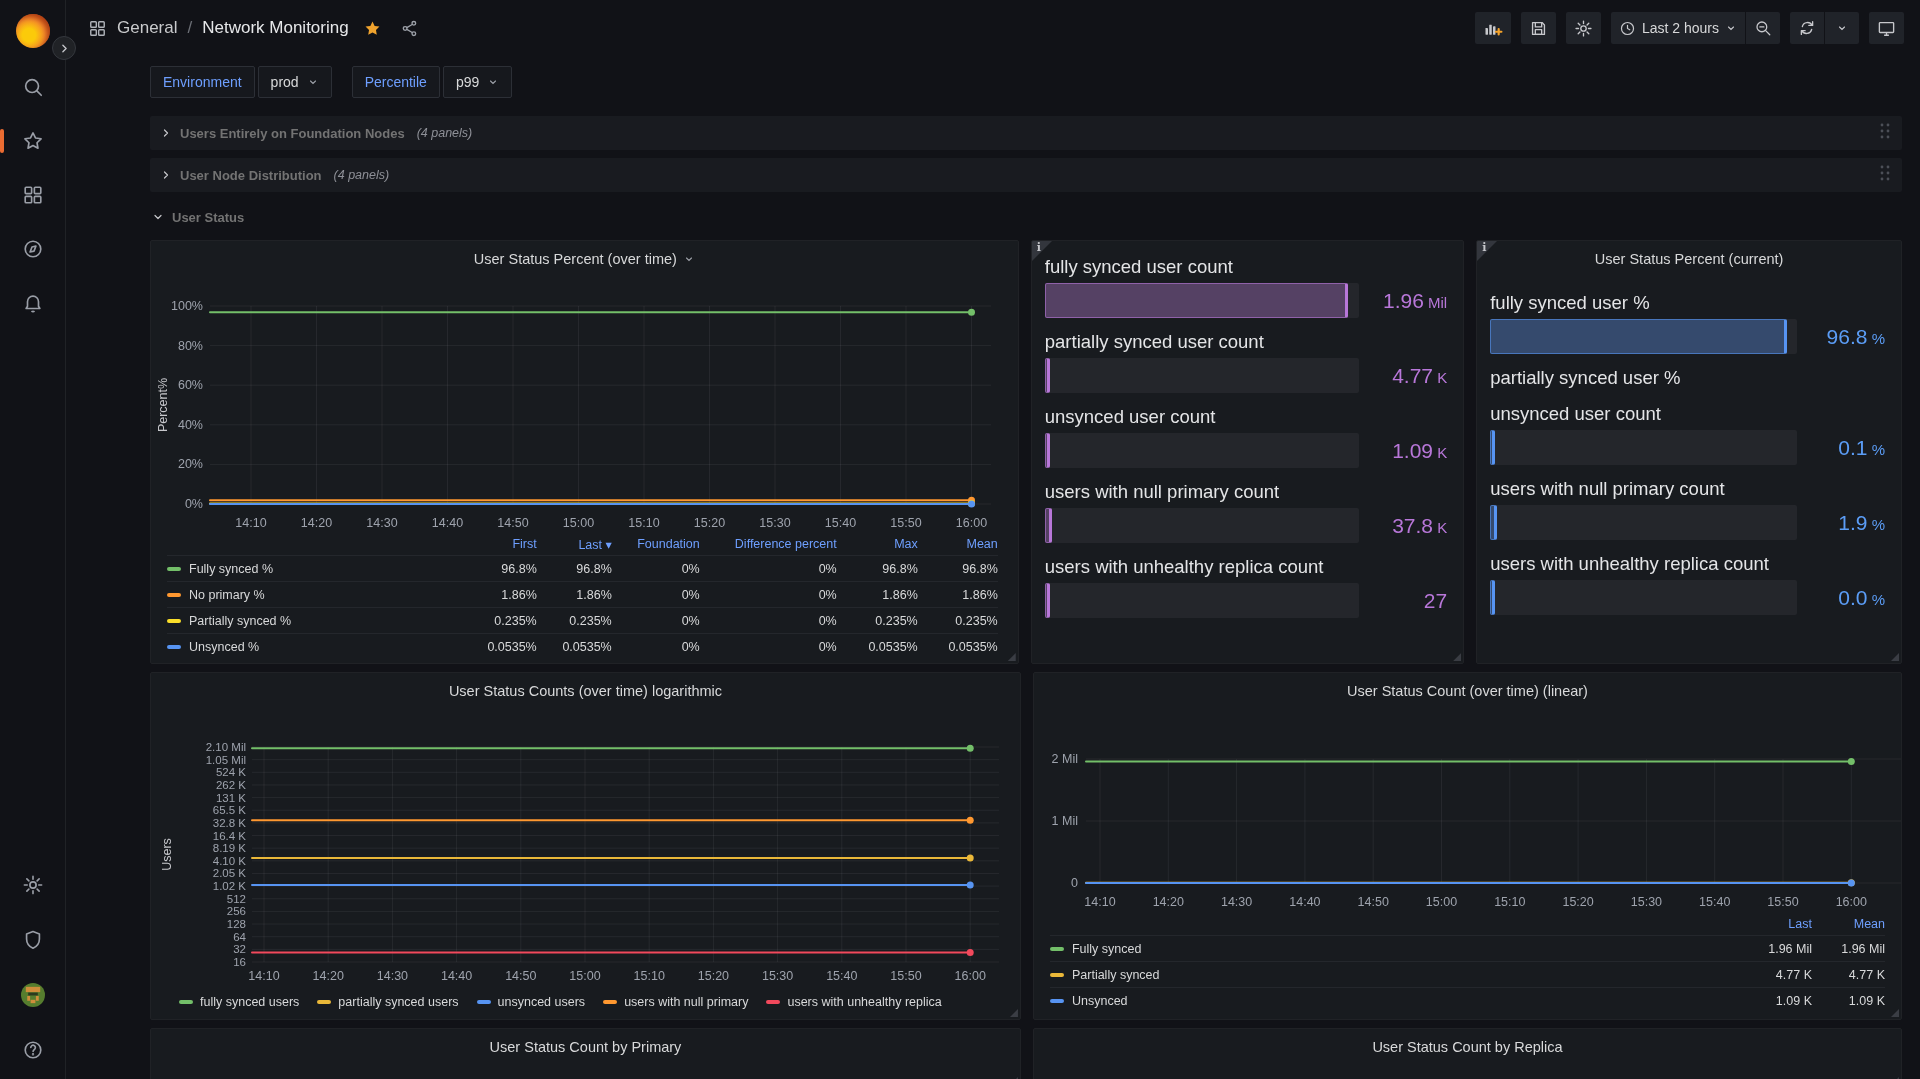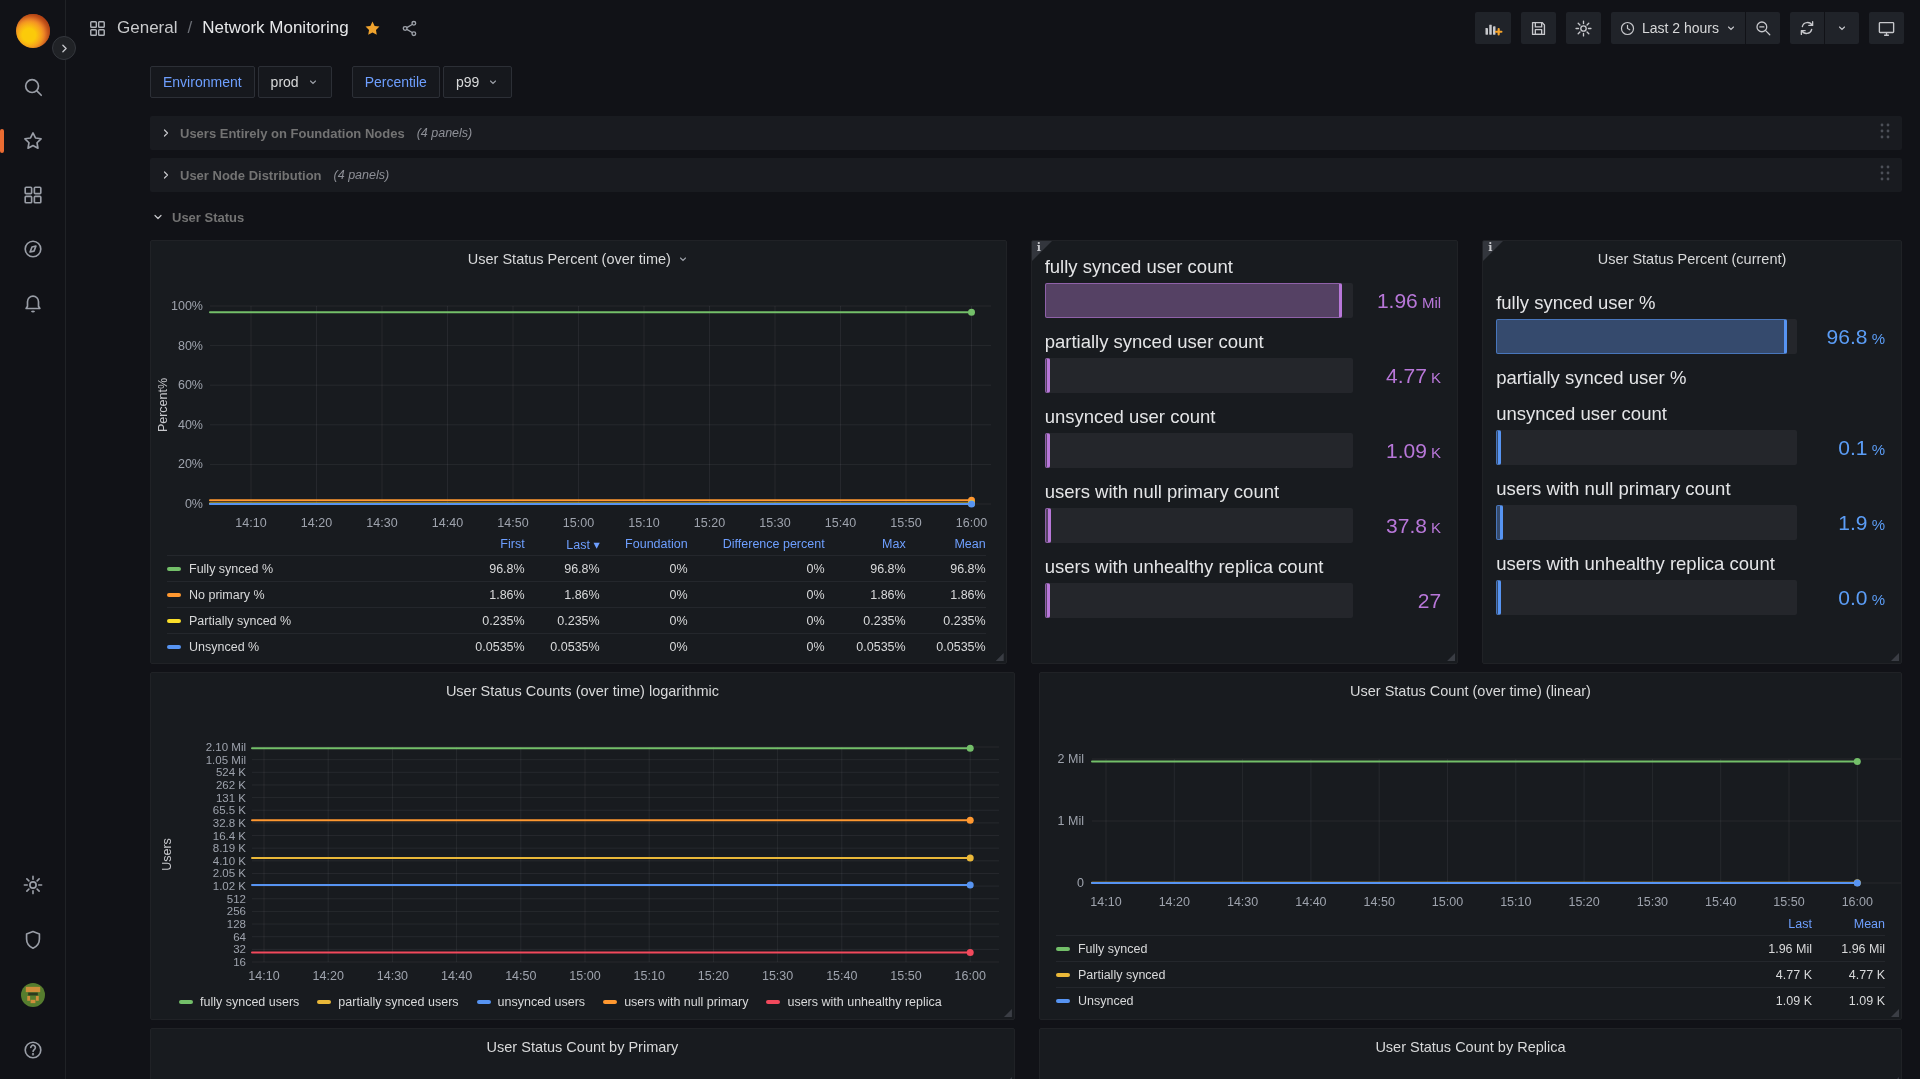--- a/index.html
+++ b/index.html
@@ -47,21 +47,21 @@
 
   
   .content { flex:1; padding:6px 18px 0 84px; overflow:hidden; }
   .rowbar { height:34px; background:#191b20; border-radius:2px; display:flex; align-items:center; padding:0 10px; margin-bottom:8px; cursor:pointer; }
   .rowhead { height:34px; display:flex; align-items:center; padding:0 2px; margin-bottom:6px; cursor:pointer; }
   .row-title { font-size:13px; font-weight:700; color:#737373; margin-left:8px; }
   .row-count { font-size:12.5px; font-style:italic; color:#8e9097; margin-left:12px; }
   .chev { width:12px; height:12px; color:#c7c8cc; }
   .grip { margin-left:auto; color:#4c4f57; }
 
-  .prow { display:flex; gap:24px; margin-bottom:8px; }
+  .prow { display:flex; gap:12px; margin-bottom:8px; }
   .panel { position:relative; background:#181b1f; border:1px solid #202226; border-radius:2px; overflow:hidden; }
   .panel::after { content:""; position:absolute; right:2px; bottom:2px; width:8px; height:8px;
                   clip-path:polygon(100% 0,100% 100%,0 100%); background:#3a3d44; }
   .w1{width:906px;} .w2{width:452px;} .w3{width:444px;} .w5{width:904px;}
   .h1{height:424px;} .h2{height:348px;} .h3{height:60px;}
   .phead { height:36px; display:flex; align-items:center; justify-content:center; gap:6px; font-size:14.5px; font-weight:500; color:#d8d9da; cursor:pointer; }
   .pcorner { position:absolute; top:0; left:0; width:0; height:0; border-style:solid; border-width:20px 20px 0 0; border-color:#33363d transparent transparent transparent; }
   .pcorner-i { position:absolute; top:0px; left:5px; font-size:11px; font-weight:700; font-family:"DejaVu Serif",serif; color:#c7c8cc; z-index:2; }
   .plot { position:absolute; left:0; top:0; }
 

